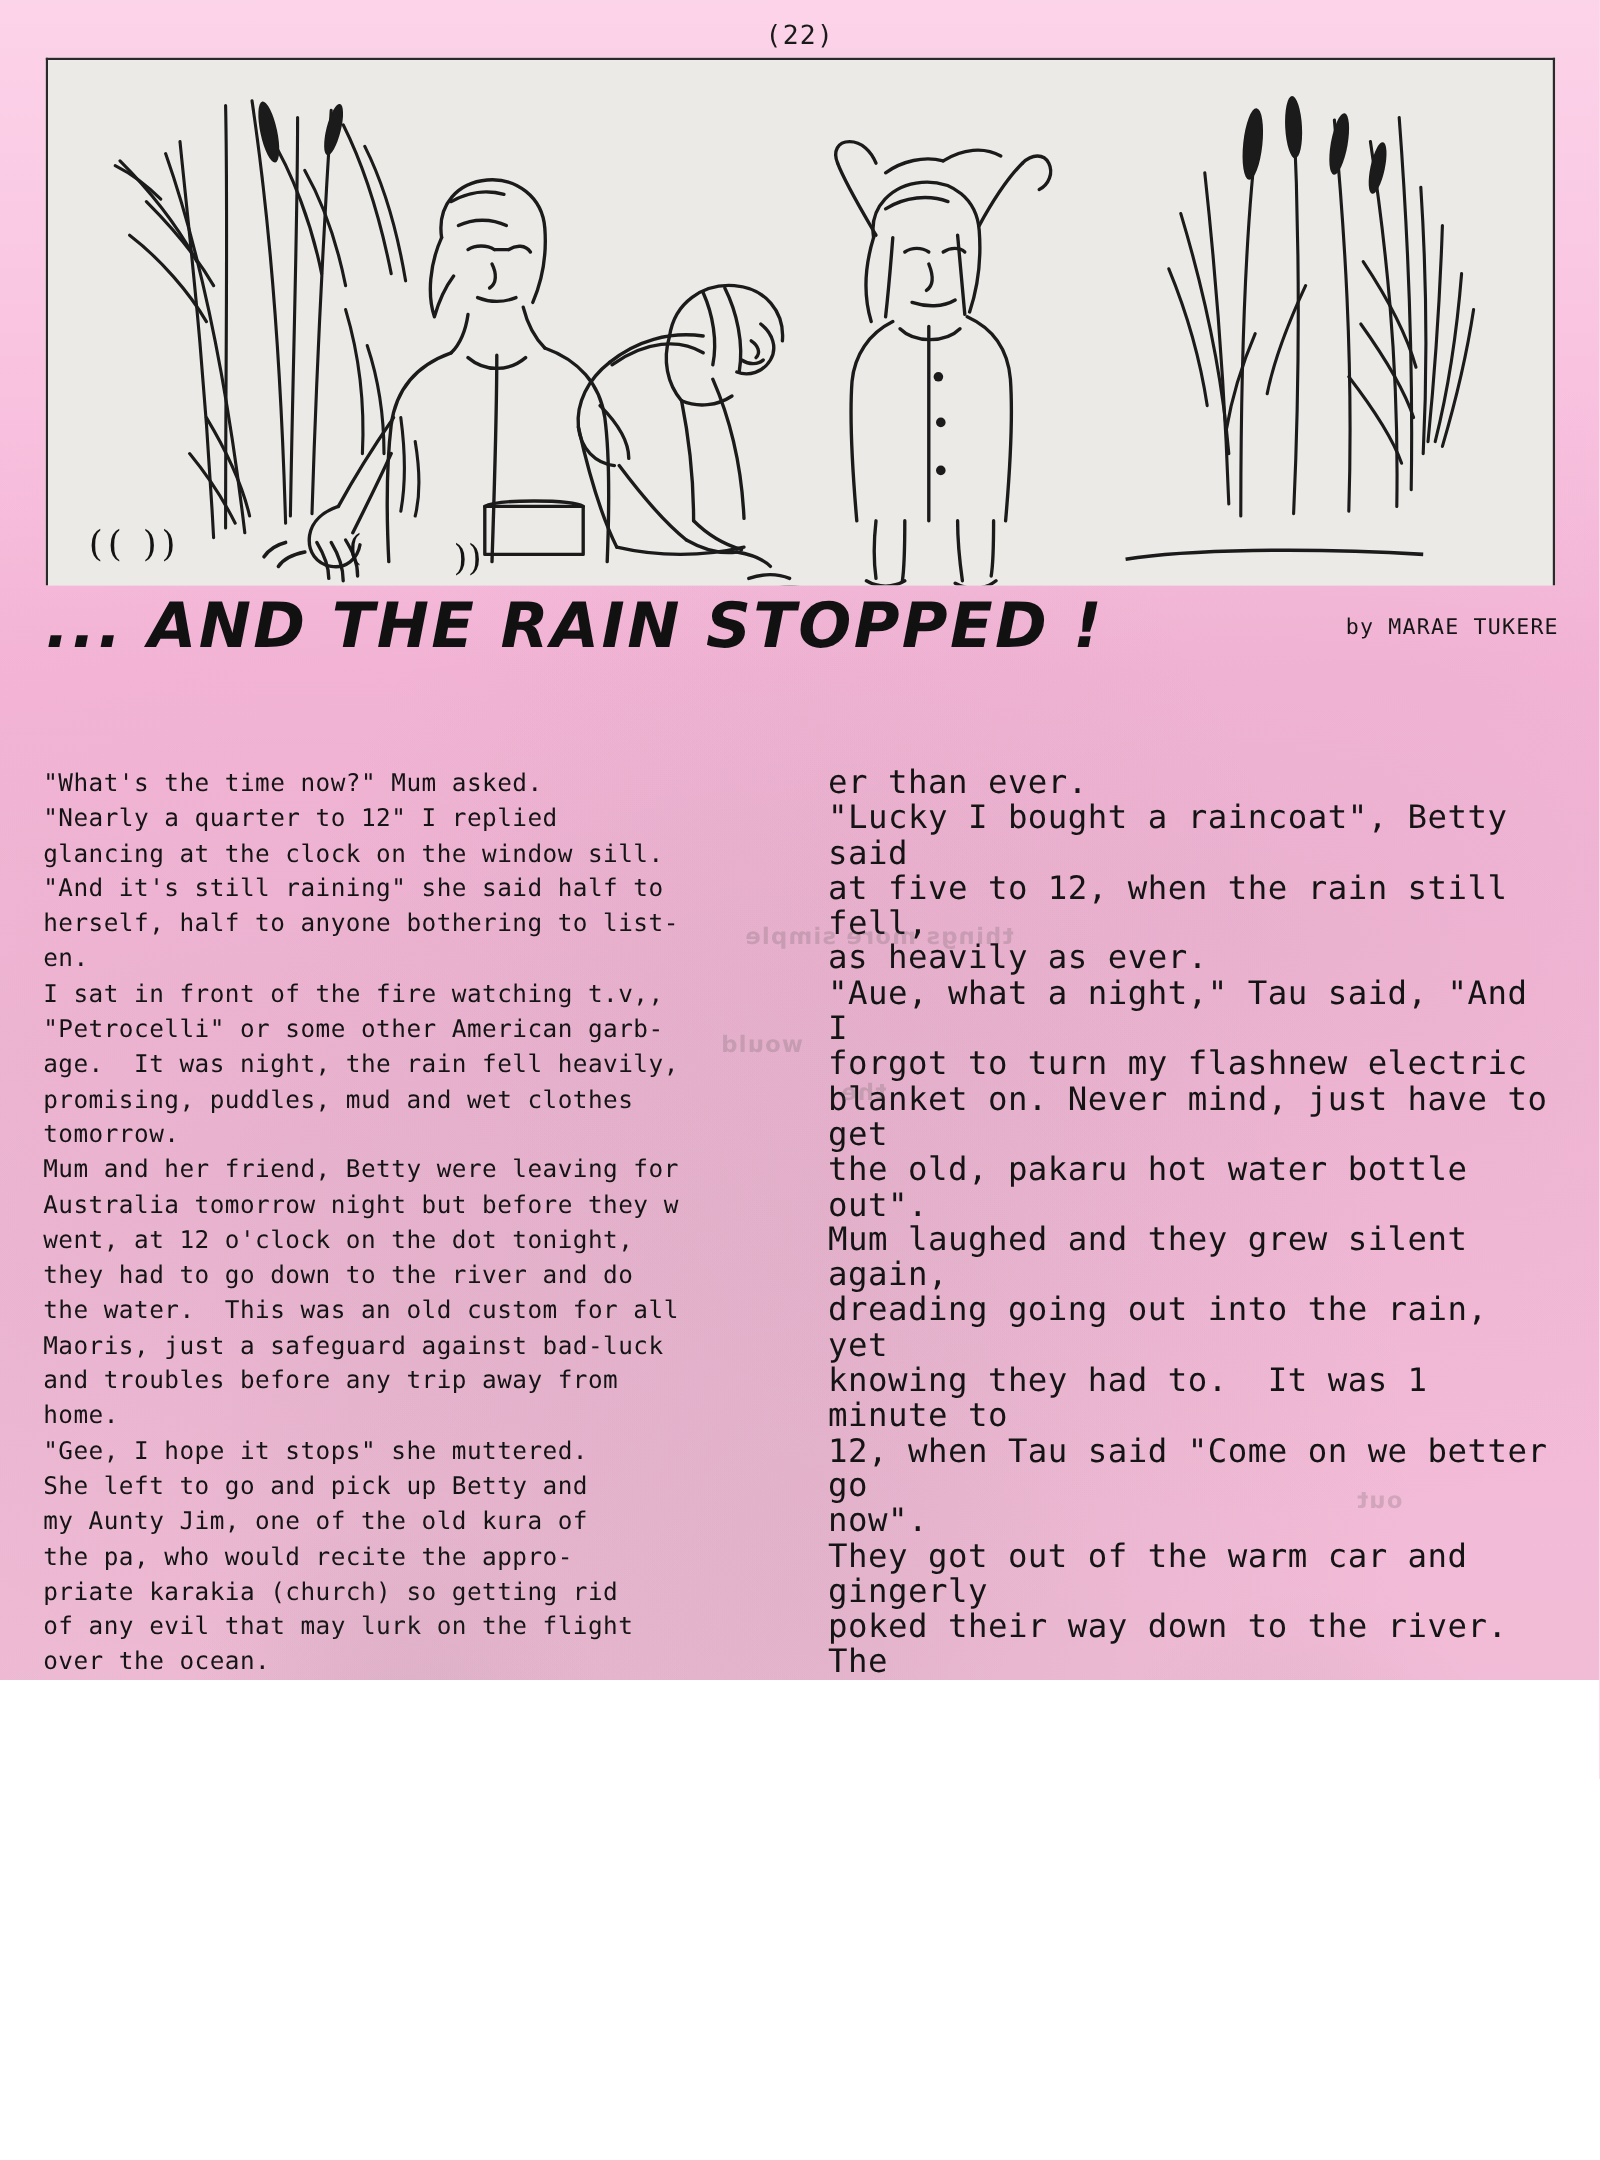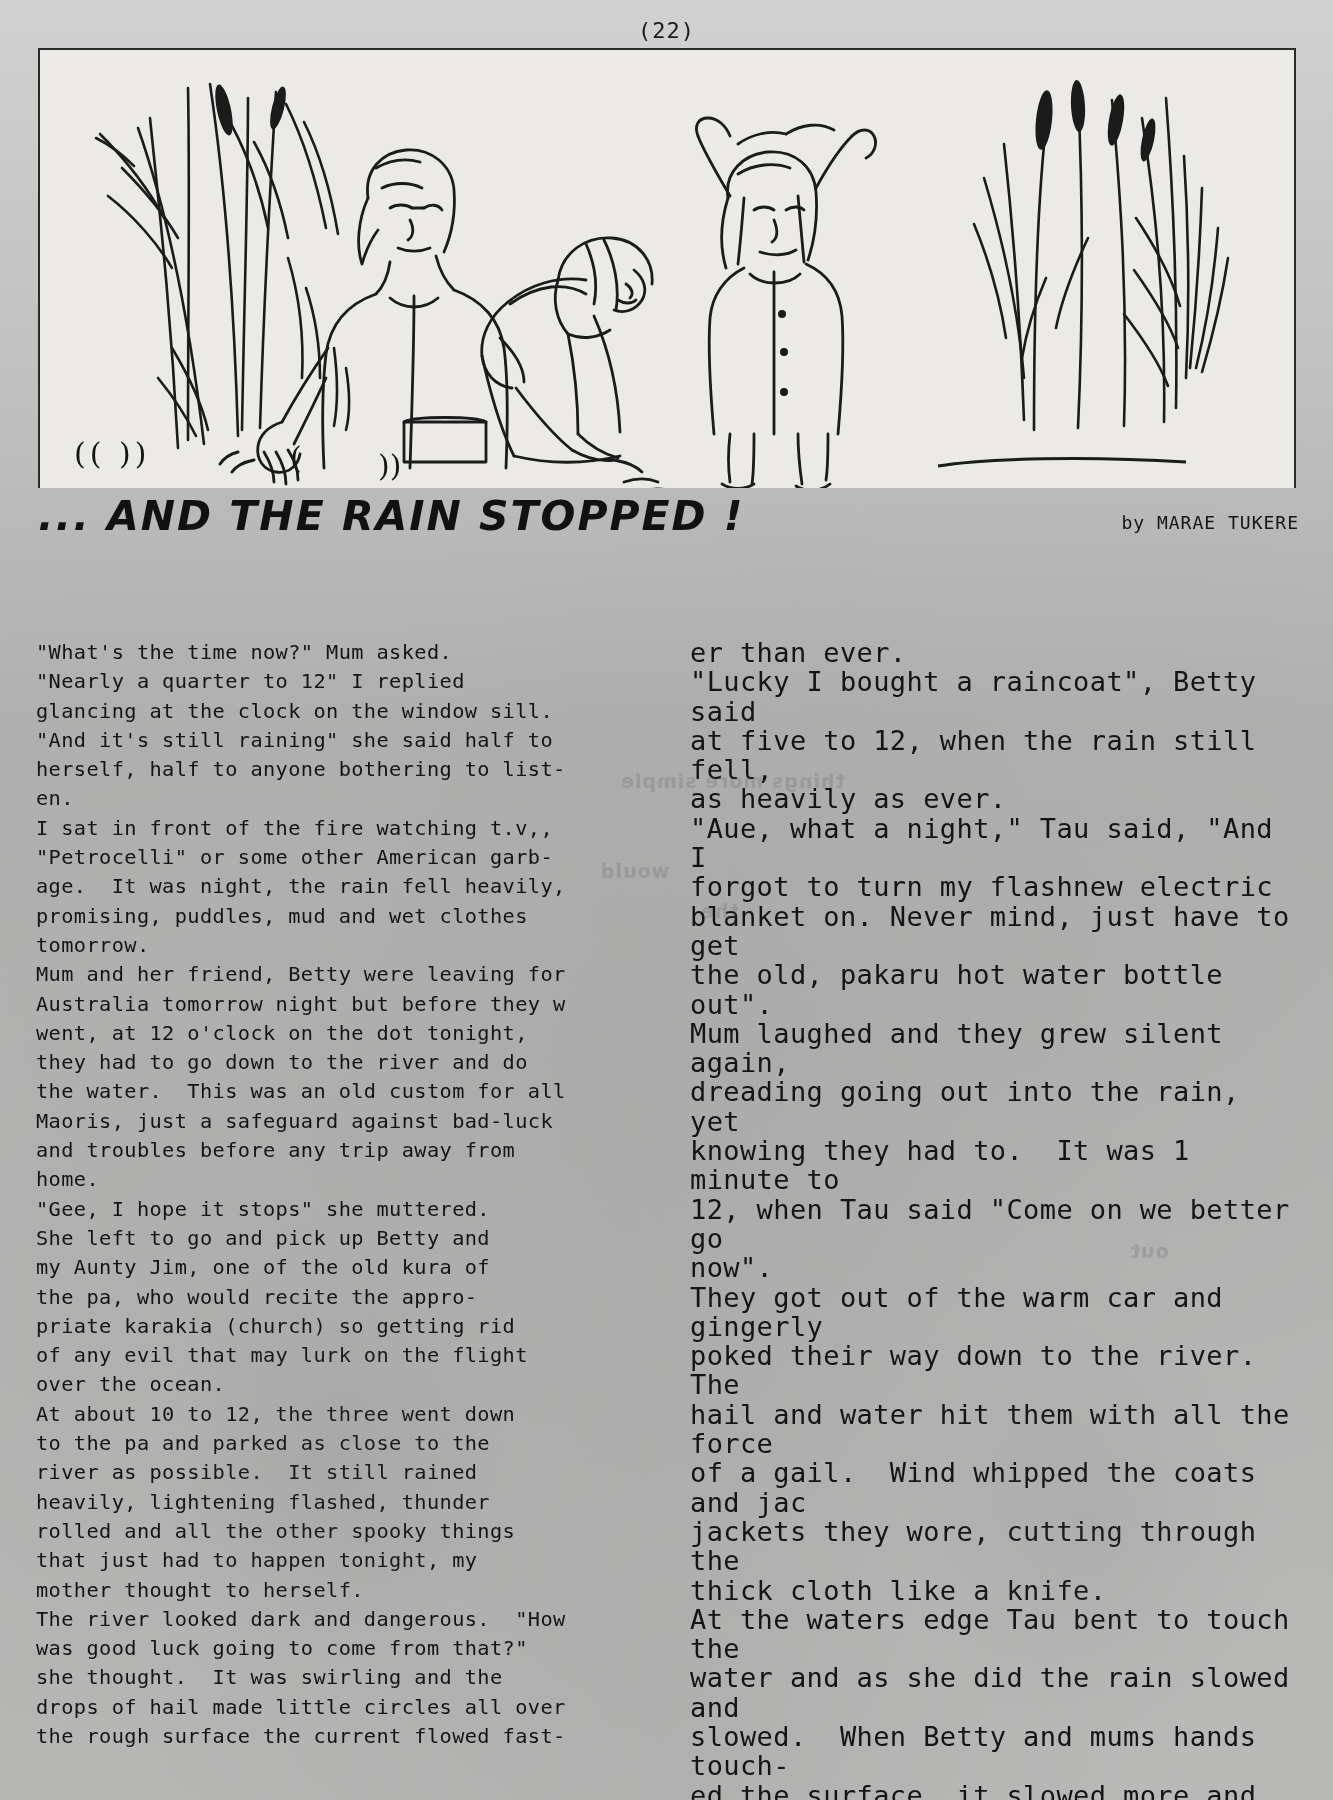--- a/index.html
+++ b/index.html
@@ -6,22 +6,22 @@
     margin: 0;
     padding: 0;
     background: #ffffff;
   }
   body {
     font-family: "DejaVu Sans Mono", monospace;
   }
   .page {
     position: relative;
     width: 1333px;
-    height: 1800px;
-    background: #a3a3a3;
+    height: 1400px;
+    background: #f9a8d4;
     overflow: hidden;
   }
   
   .page::before {
     content: "";
     position: absolute;
     inset: 0;
     background:
       radial-gradient(ellipse at 18% 72%, rgba(120,120,120,0.10) 0%, rgba(120,120,120,0) 48%),
       radial-gradient(ellipse at 78% 55%, rgba(120,120,120,0.09) 0%, rgba(120,120,120,0) 46%),
@@ -67,21 +67,21 @@
     width: 1265px;
     height: 60px;
   }
   .headline {
     position: absolute;
     left: 0;
     top: 0;
     font-family: "DejaVu Sans", sans-serif;
     font-weight: bold;
     font-style: italic;
-    font-size: 41px;
+    font-size: 52px;
     letter-spacing: 2px;
     color: #111;
     white-space: nowrap;
   }
   .byline {
     position: absolute;
     right: 4px;
     top: 20px;
     font-size: 18px;
     letter-spacing: 1px;

